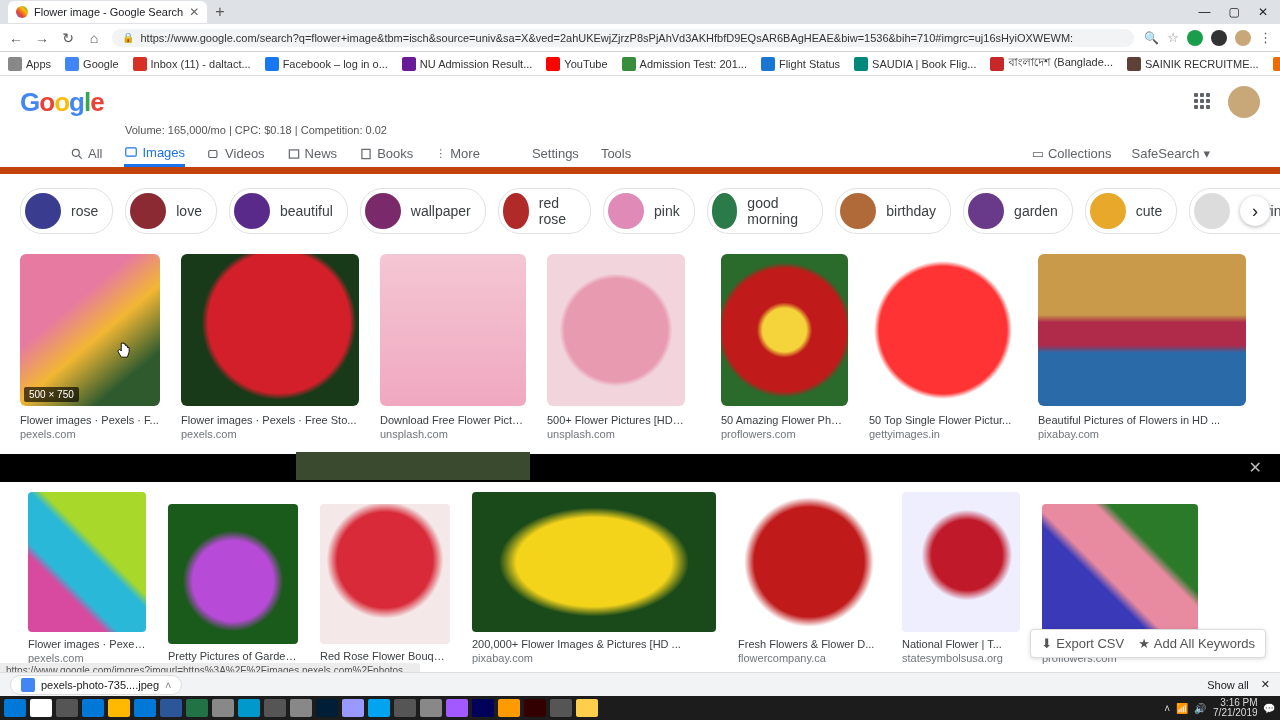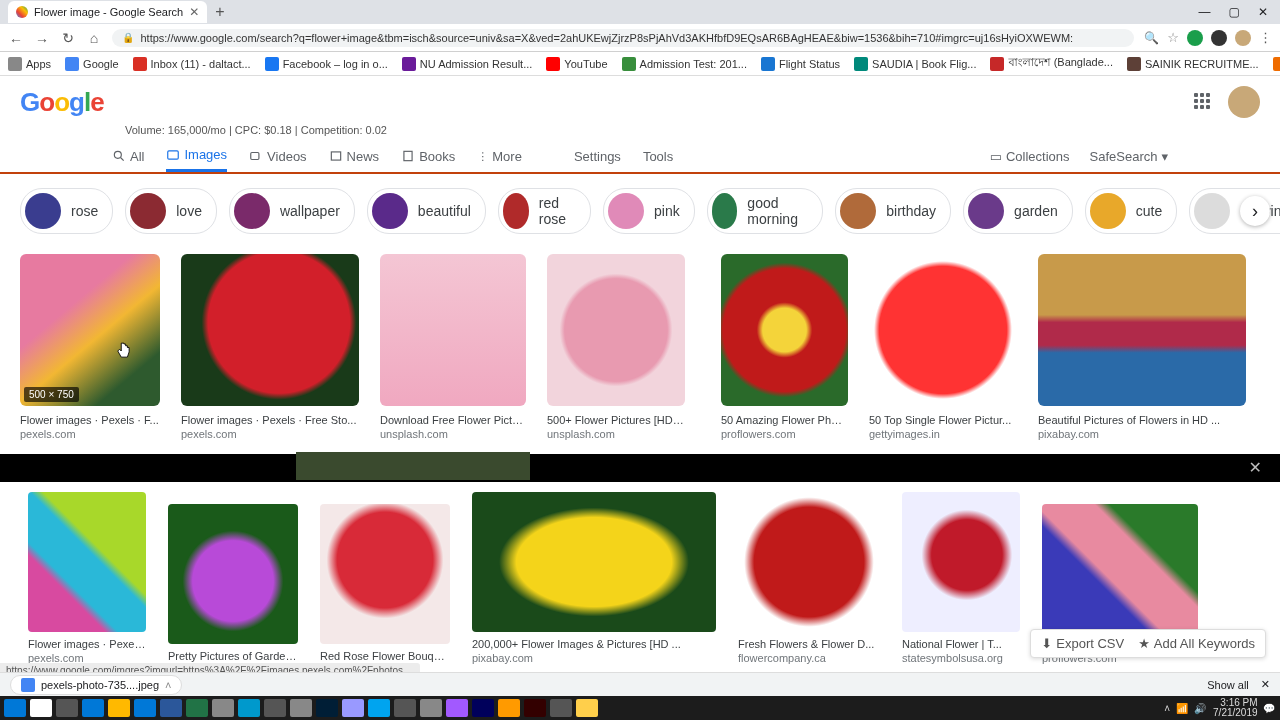--- a/index.html
+++ b/index.html
@@ -38,21 +38,21 @@
 .search-icons { display: flex; gap: 14px; align-items: center; }
 .cam-icon, .mic-icon, .mag-icon { width: 20px; height: 20px; cursor: pointer; }
 .header-right { margin-left: auto; display: flex; align-items: center; gap: 16px; }
 .apps-grid { width: 18px; height: 18px; display: grid; grid-template-columns: repeat(3,4px); grid-template-rows: repeat(3,4px); gap: 2px; cursor: pointer; }
 .apps-grid div { background: #5f6368; border-radius: 1px; }
 .user-avatar { width: 32px; height: 32px; border-radius: 50%; background: #c8a878; cursor: pointer; }
 
 .seo-stats { font-size: 11px; color: #555; padding: 2px 0 4px 125px; }
 
 
-.search-nav { display: flex; align-items: center; padding: 0 112px; gap: 22px; border-bottom: 2px solid #c2410c; font-size: 13px; color: #5f6368; height: 34px; }
+.search-nav { display: flex; align-items: center; padding: 0 70px; gap: 22px; border-bottom: 7px solid #c2410c; font-size: 13px; color: #5f6368; height: 34px; }
 .nav-item { display: flex; align-items: center; gap: 4px; cursor: pointer; height: 100%; }
 .nav-item.active { color: #1a73e8; border-bottom: 3px solid #1a73e8; font-weight: 500; }
 .nav-ico { width: 14px; height: 14px; }
 .nav-right { margin-left: auto; display: flex; gap: 20px; align-items: center; }
 .collections, .safesearch { font-size: 13px; color: #5f6368; cursor: pointer; display: flex; align-items: center; gap: 4px; }
 
 
 .chips-row { display: flex; align-items: center; gap: 12px; padding: 14px 20px; position: relative; }
 .chip { display: flex; align-items: center; gap: 10px; border: 1px solid #dfe1e5; border-radius: 22px; padding: 4px 14px 4px 4px; cursor: pointer; font-size: 14px; color: #3c4043; }
 .chip-img { width: 36px; height: 36px; border-radius: 50%; }
@@ -263,26 +263,26 @@
 <div class="chips-row" id="chips-row">
   <div class="chip">
       <div class="chip-img" style="background:#3a3d8f"></div>
       <span>rose</span>
     </div>
     <div class="chip">
       <div class="chip-img" style="background:#8b2a32"></div>
       <span>love</span>
     </div>
     <div class="chip">
+      <div class="chip-img" style="background:#5a2a8a"></div>
+      <span>beautiful</span>
+    </div>
+    <div class="chip">
       <div class="chip-img" style="background:#7a2a6a"></div>
       <span>wallpaper</span>
-    </div>
-    <div class="chip">
-      <div class="chip-img" style="background:#5a2a8a"></div>
-      <span>beautiful</span>
     </div>
     <div class="chip">
       <div class="chip-img" style="background:#b02a2a"></div>
       <span>red rose</span>
     </div>
     <div class="chip">
       <div class="chip-img" style="background:#e08ab8"></div>
       <span>pink</span>
     </div>
     <div class="chip">

